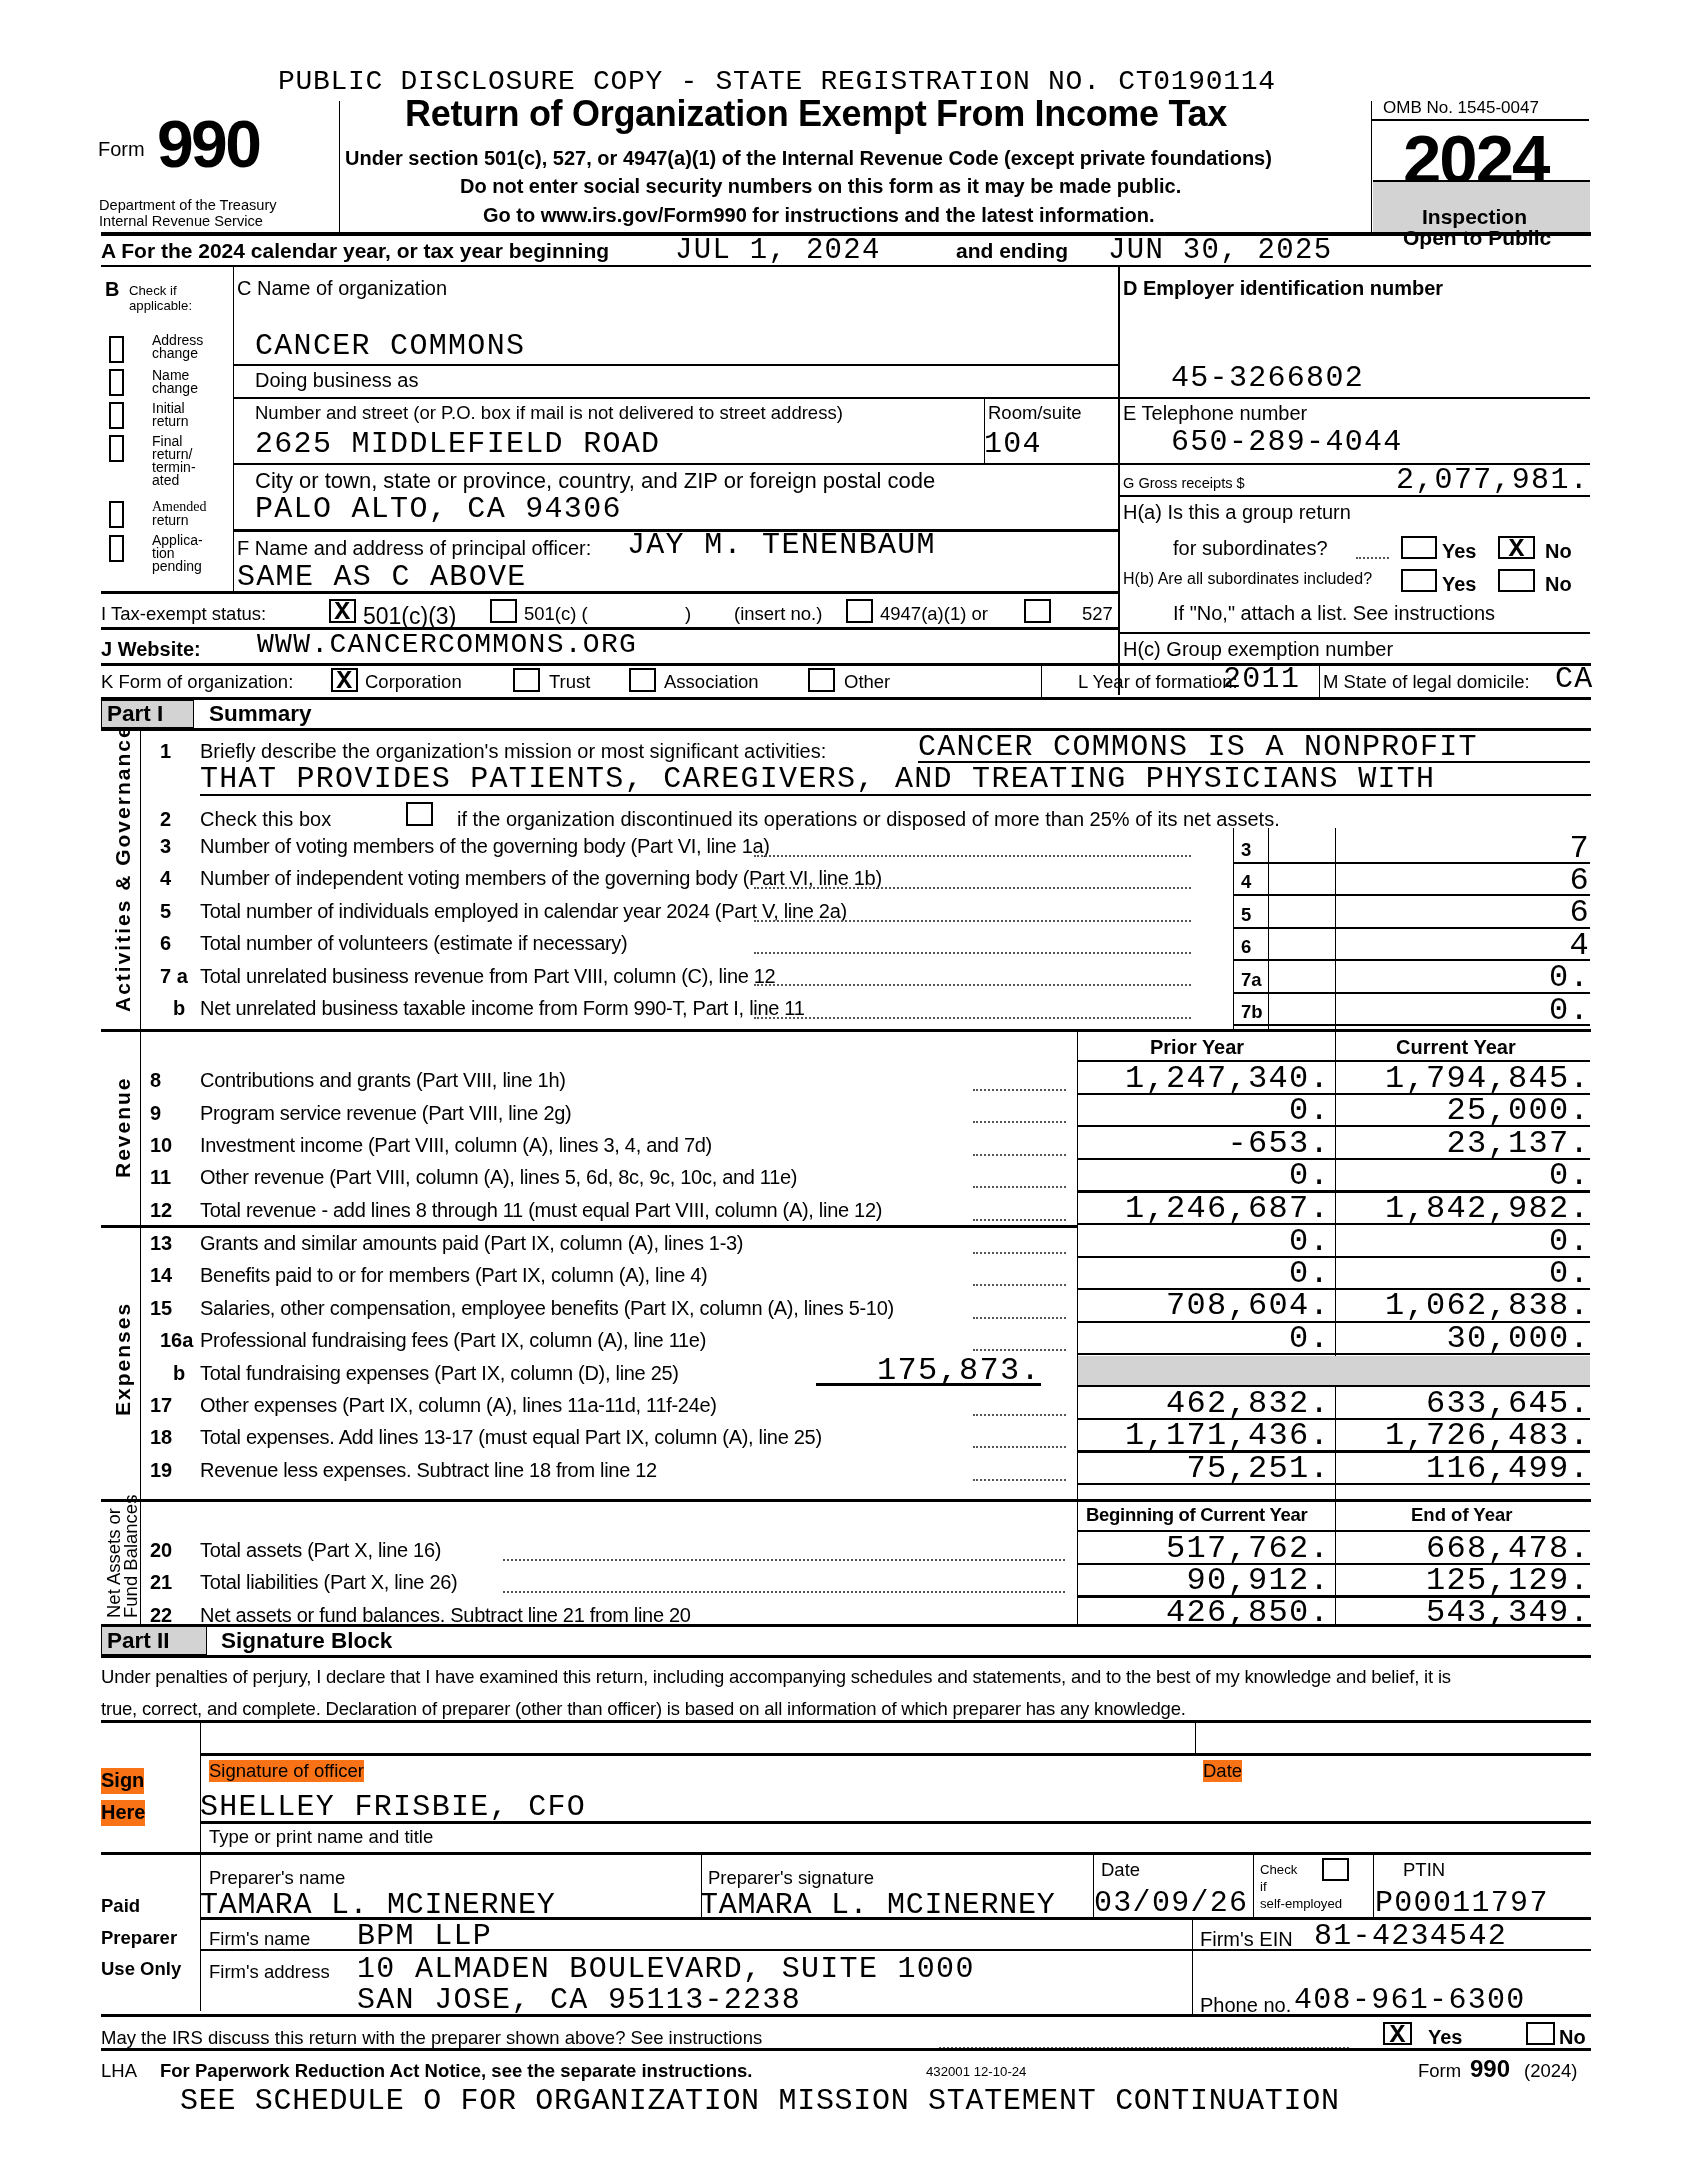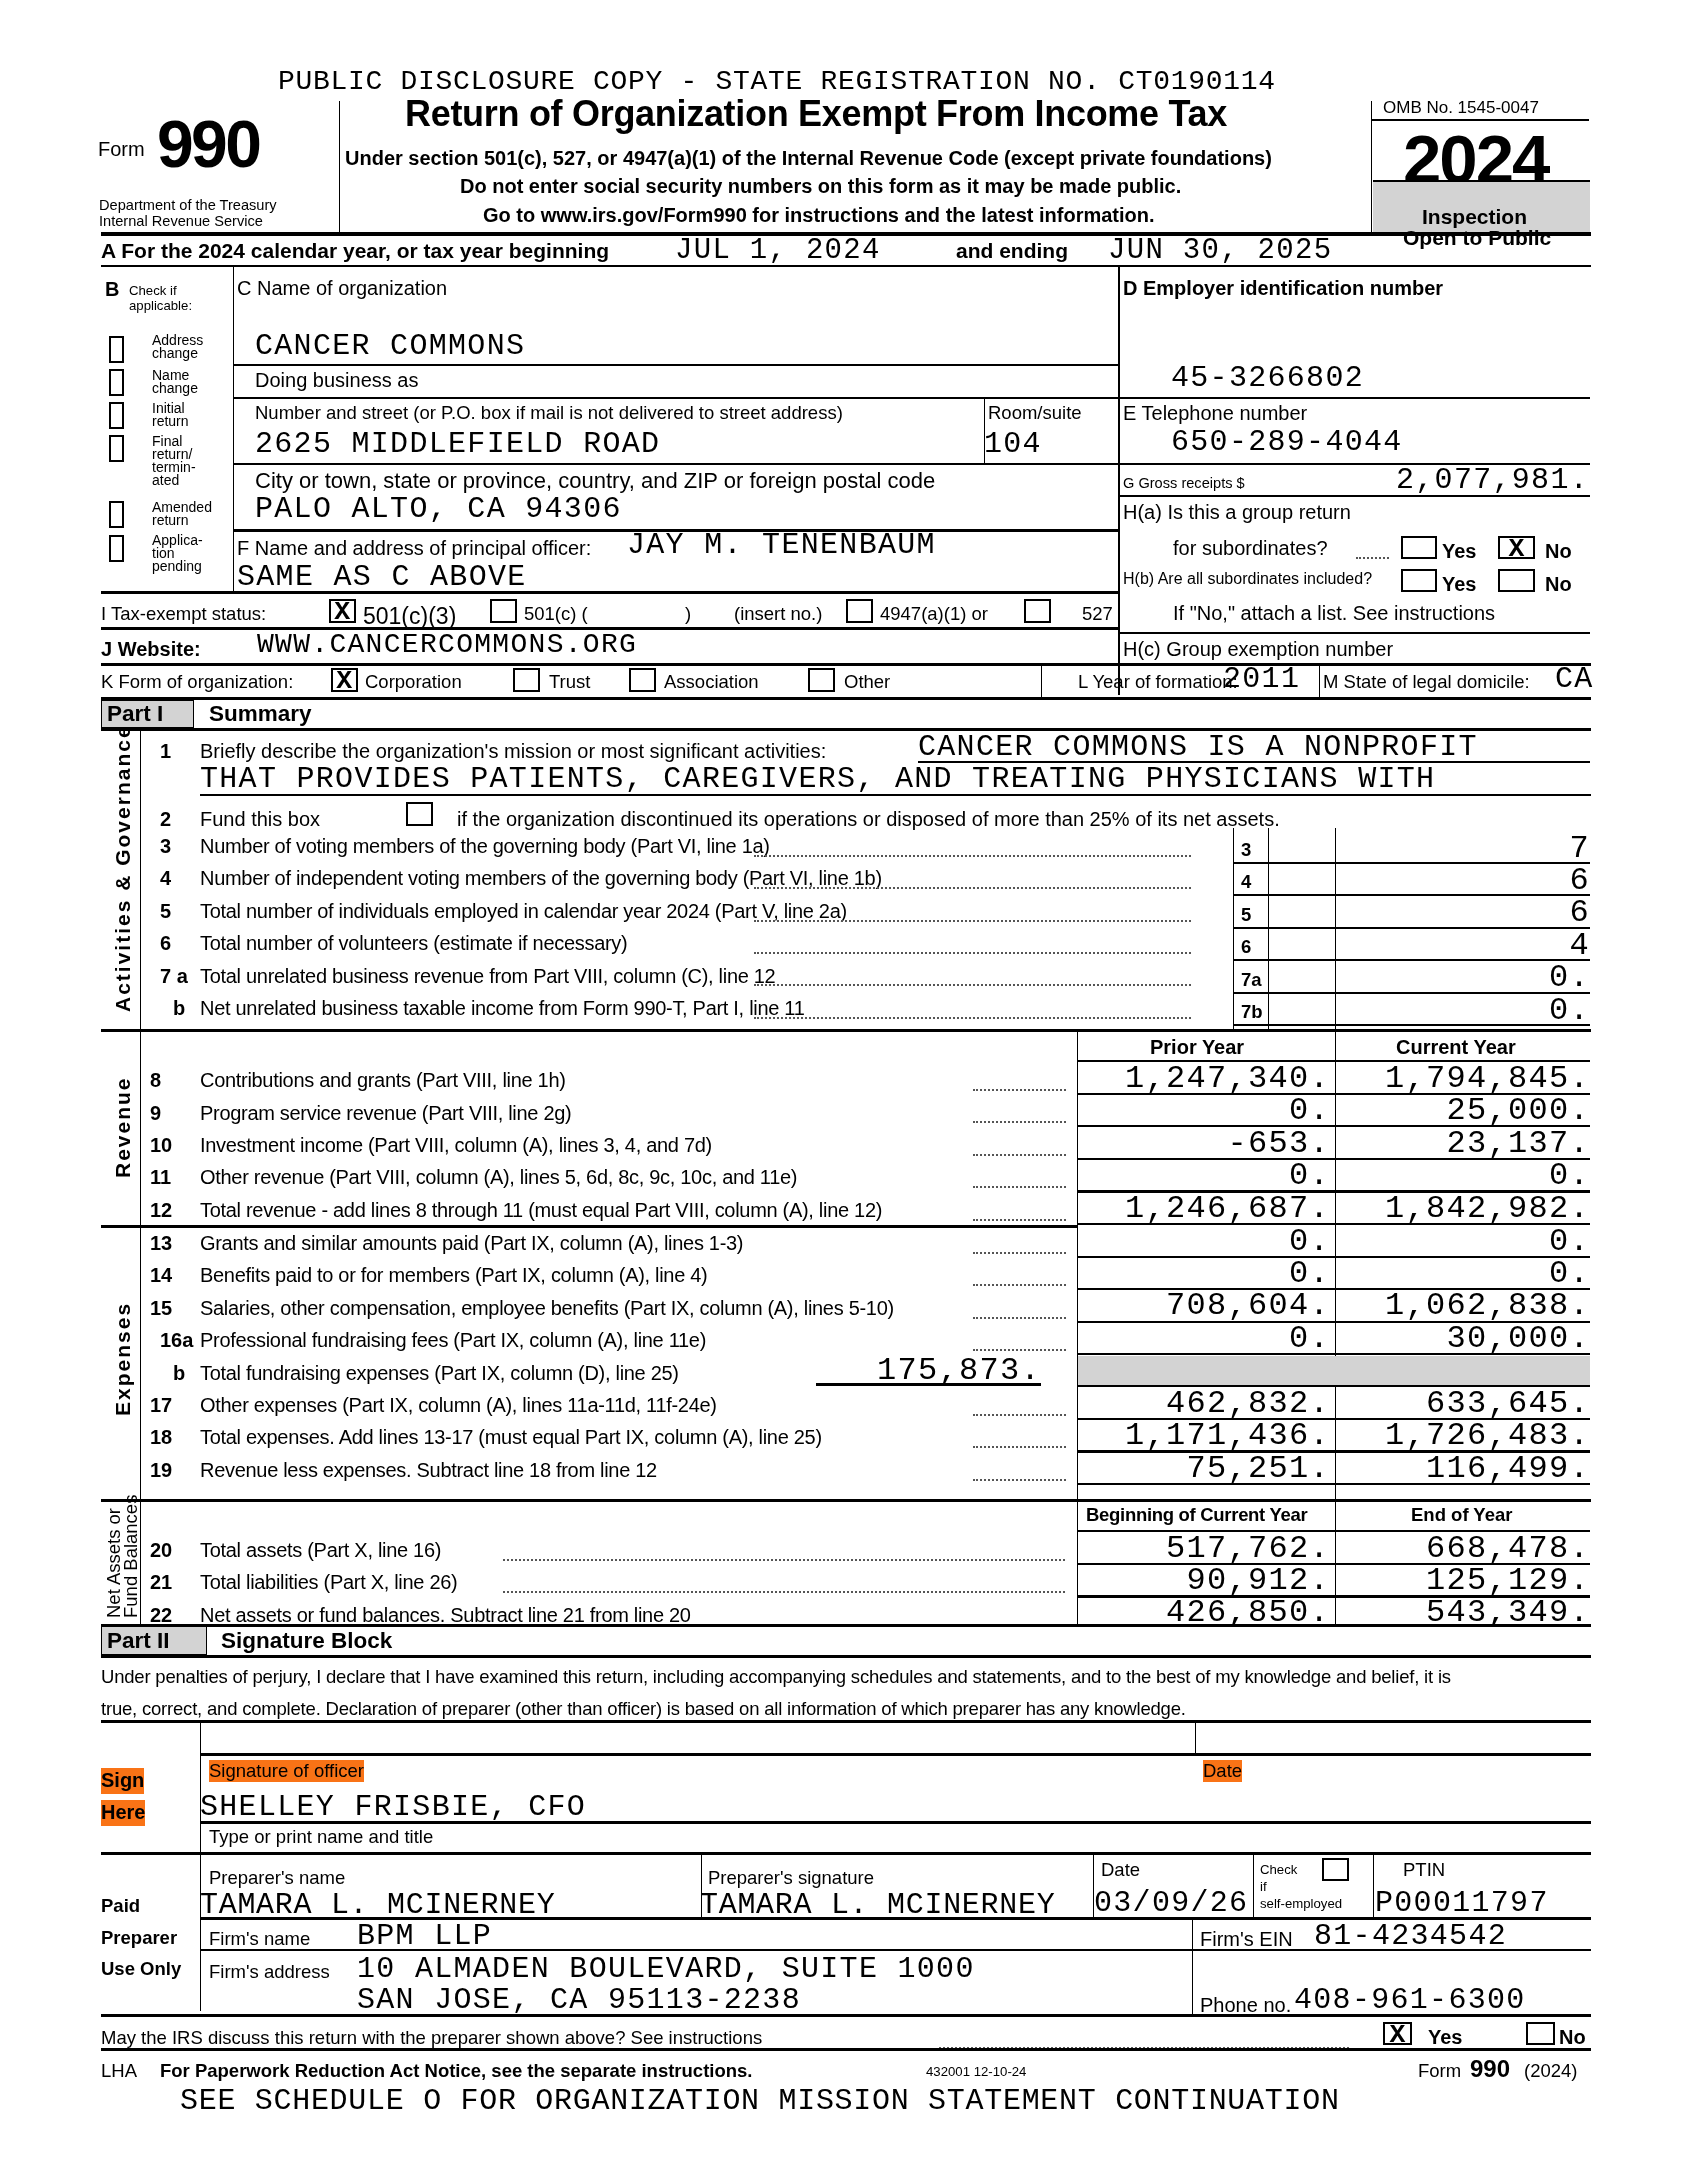--- a/index.html
+++ b/index.html
@@ -72,21 +72,21 @@
 <div class="abs" style="left:152px;top:400px;font-size:14px;">Initial</div>
 <div class="abs" style="left:152px;top:413px;font-size:14px;">return</div>
 
 <div class="box" style="left:109px;top:435px;width:14.6px;height:26.5px;"></div>
 <div class="abs" style="left:152px;top:433px;font-size:14px;">Final</div>
 <div class="abs" style="left:152px;top:446px;font-size:14px;">return/</div>
 <div class="abs" style="left:152px;top:459px;font-size:14px;">termin-</div>
 <div class="abs" style="left:152px;top:472px;font-size:14px;">ated</div>
 
 <div class="box" style="left:109px;top:501px;width:14.6px;height:26.5px;"></div>
-<div class="abs" style="left:152px;top:499px;font-size:14px;">Amended</div>
+<div class="abs" style="left:152px;top:499px;font-size:14px;font-family:Liberation Serif, serif;">Amended</div>
 <div class="abs" style="left:152px;top:512px;font-size:14px;">return</div>
 
 <div class="box" style="left:109px;top:535px;width:14.6px;height:26.5px;"></div>
 <div class="abs" style="left:152px;top:532px;font-size:14px;">Applica-</div>
 <div class="abs" style="left:152px;top:545px;font-size:14px;">tion</div>
 <div class="abs" style="left:152px;top:558px;font-size:14px;">pending</div>
 
 <div class="abs" style="left:237px;top:277px;font-size:20px;">C Name of organization</div>
 <div class="val" style="left:255px;top:329px;">CANCER COMMONS</div>
 <div class="hl" style="left:233px;top:364px;width:885px;height:2px;"></div>
@@ -179,21 +179,21 @@
 <div class="side" style="left:120px;top:1618px;font-size:18.5px;font-weight:normal;letter-spacing:0;">Fund Balances</div>
 
 <div class="ln" style="left:160px;top:740px;">1</div>
 <div class="abs" style="left:200px;top:740px;font-size:20px;">Briefly describe the organization's mission or most significant activities:</div>
 <div class="val" style="left:918px;top:730px;">CANCER COMMONS IS A NONPROFIT</div>
 <div class="hl" style="left:918px;top:761px;width:672px;height:2px;"></div>
 <div class="val" style="left:200px;top:762px;">THAT PROVIDES PATIENTS, CAREGIVERS, AND TREATING PHYSICIANS WITH</div>
 <div class="hl" style="left:200px;top:794px;width:1391px;height:2px;"></div>
 
 <div class="ln" style="left:160px;top:808px;">2</div>
-<div class="abs" style="left:200px;top:808px;font-size:20px;">Fund this box</div>
+<div class="abs" style="left:200px;top:808px;font-size:20px;">Check this box</div>
 <div class="box" style="left:406px;top:802px;width:26.5px;height:24px;"></div>
 <div class="abs" style="left:457px;top:808px;font-size:20px;">if the organization discontinued its operations or disposed of more than 25% of its net assets.</div>
 
 <div id="gov-lines">
     <div>
       <div class="ln" style="left:160px;top:835px;">3</div>
       <div class="lbl" style="left:200px;top:835px;">Number of voting members of the governing body (Part VI, line 1a)</div>
       <div class="dots" style="left:754px;top:855px;width:437px;"></div>
       <div class="ln" style="left:1241px;top:839px;font-size:18.5px;">3</div>
       <div class="num" style="right:97px;top:830px;">7</div>

